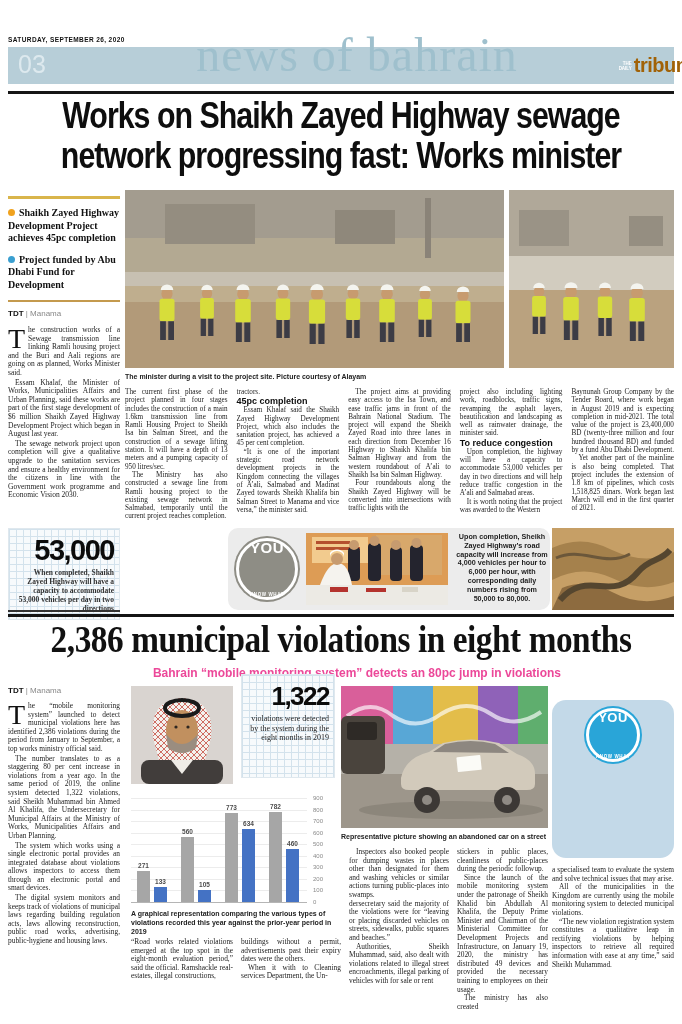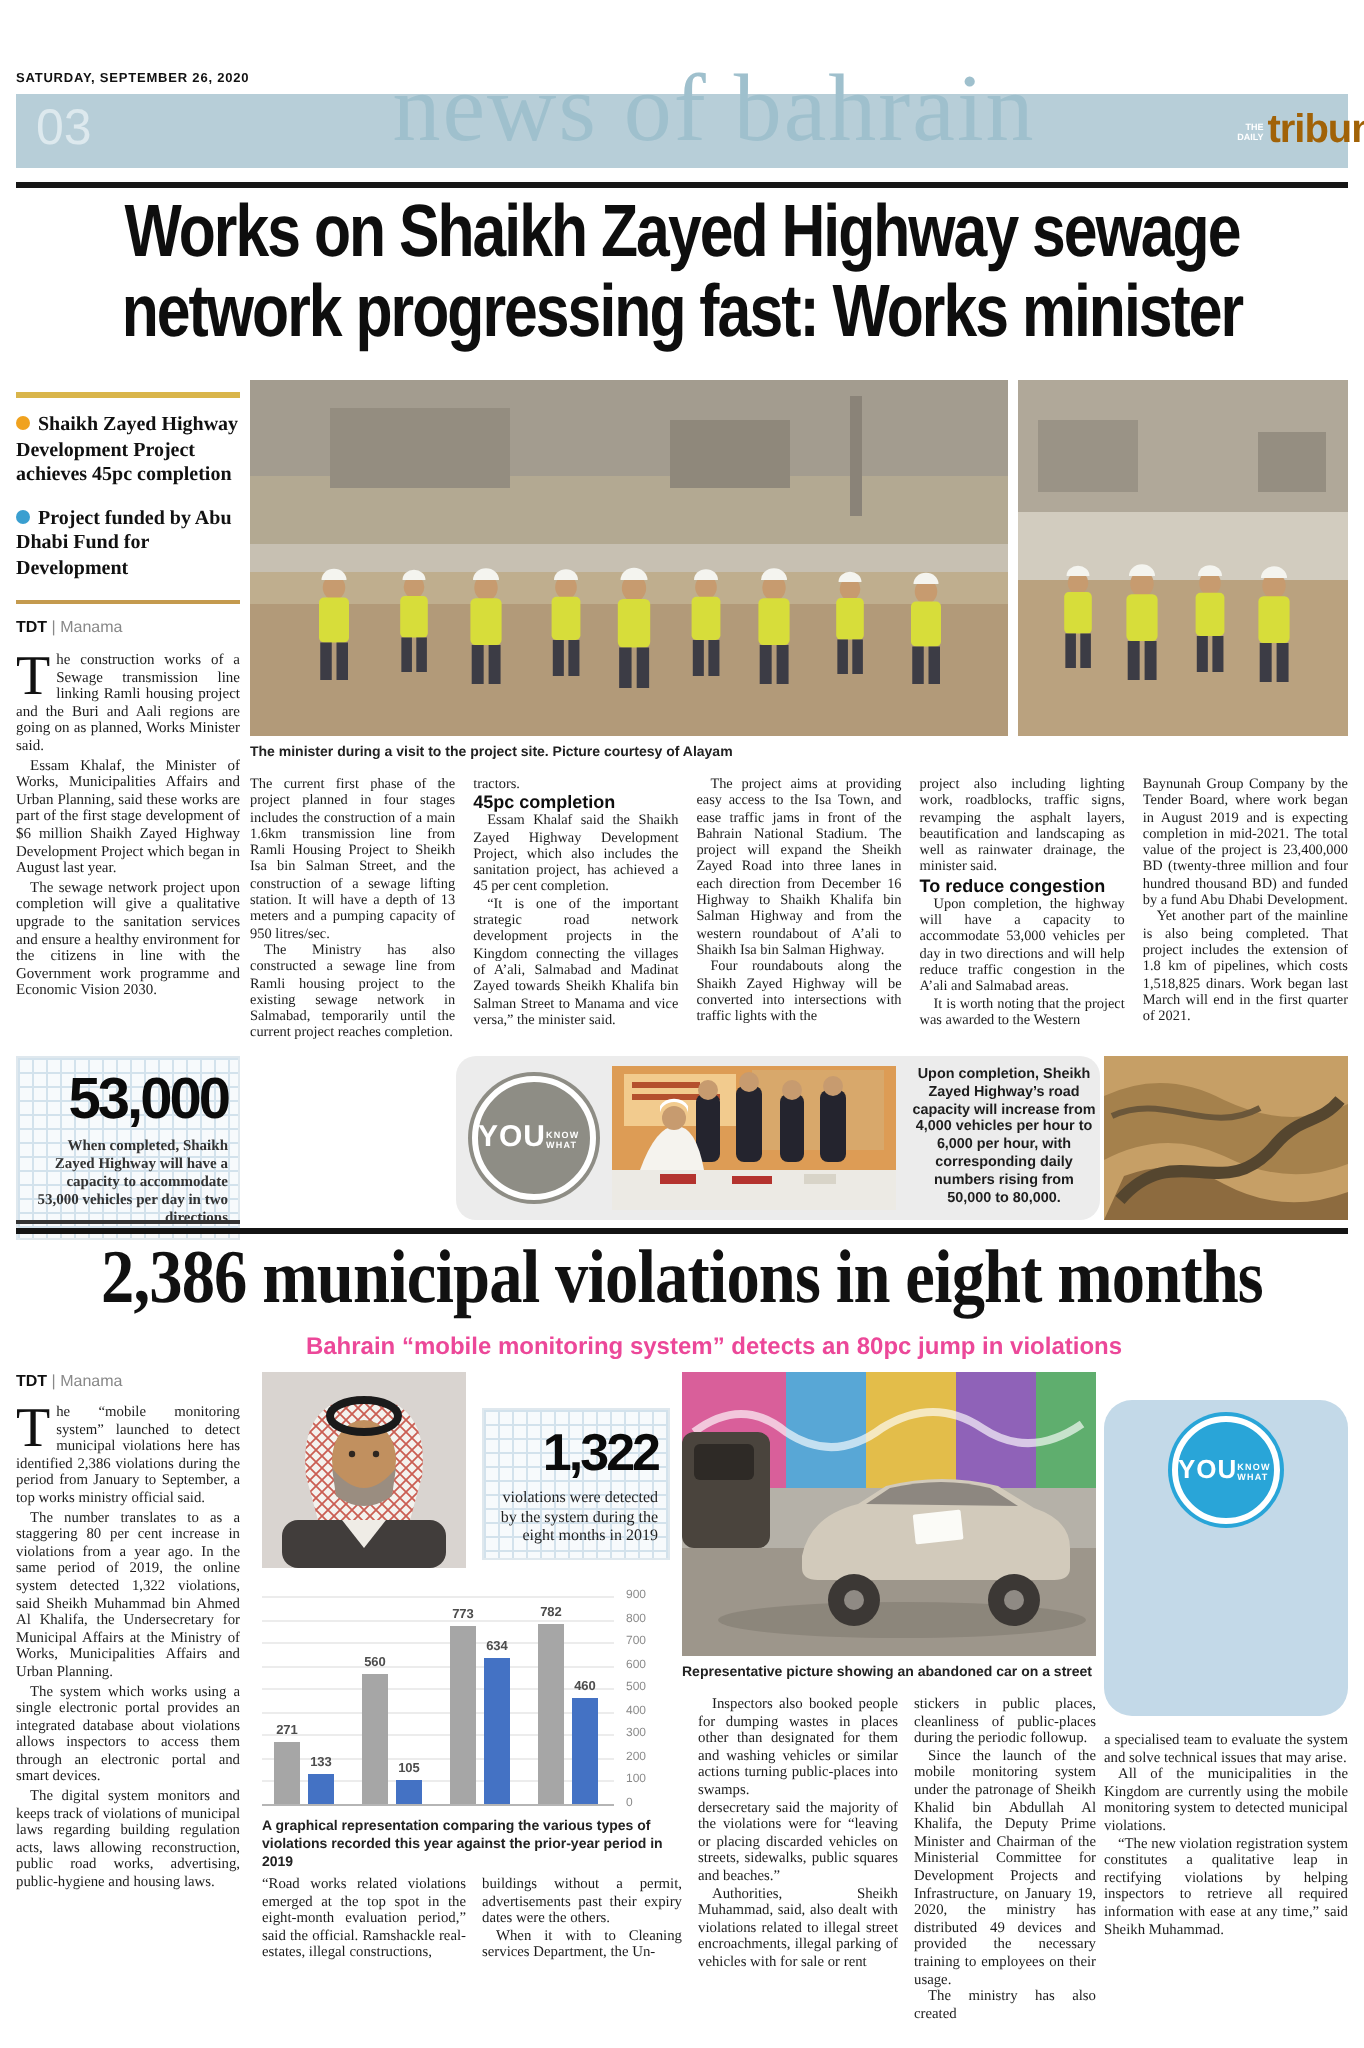--- a/index.html
+++ b/index.html
@@ -47,21 +47,21 @@
   .statbox{background-color:#f7fafc;border:1px solid #dfe8ee;
      background-image:repeating-linear-gradient(#d3e2ec 0 1px,transparent 1px 7px),
                       repeating-linear-gradient(90deg,#d3e2ec 0 1px,transparent 1px 7px);
      text-align:right;padding:6px 5px;box-sizing:border-box;margin-top:18px;}
   .stat-num{font:800 29px/30px "Liberation Sans",sans-serif;letter-spacing:-1.5px;color:#0b0b0b;}
   .stat-cap{font:700 7.5px/9px "Liberation Serif",serif;color:#333;margin-top:3px;}
   .stat-cap2{font:400 8px/9.5px "Liberation Serif",serif;color:#222;margin-top:3px;}
   .sb-rule{left:8px;top:610px;width:112px;height:2px;background:#333;}
 
   .strip-bg{left:228px;top:528px;width:322px;height:82px;background:#ececec;border-radius:10px;}
-  .ykw{border-radius:50%;display:flex;align-items:center;justify-content:space-between;
+  .ykw{border-radius:50%;display:flex;flex-direction:column;align-items:center;justify-content:space-between;
        border:3px solid #fff;color:#fff;}
   .ykw-gray{background:#8e8d85;box-shadow:0 0 0 2px #8e8d85;}
   .ykw-blue{background:#29a5d8;box-shadow:0 0 0 2px #29a5d8;}
   .ykw-you{font:800 15px/14px "Liberation Sans",sans-serif;letter-spacing:.5px;}
   .ykw-kw{font:700 4.5px "Liberation Sans",sans-serif;letter-spacing:.6px;margin-top:2px;}
   .strip-text{font:700 7.2px/8.8px "Liberation Sans",sans-serif;color:#1d1d1d;text-align:center;}
 
   .divider{left:8px;top:614px;width:666px;height:3px;background:#141414;}
 
   
@@ -283,21 +283,21 @@
       <path d="M40,74 l11,14 l11,-14 z" fill="#efece6"></path>
       <path d="M22,52 q-4,-38 29,-40 q33,2 29,40 l-6,22 l-46,0 z" fill="url(#ghutra)"></path>
       <ellipse cx="51" cy="44" rx="16" ry="20" fill="#c1905f"></ellipse>
       <path d="M35,48 q16,20 32,0 l-2,14 q-14,10 -28,0 z" fill="#9a8d80"></path>
       <ellipse cx="51" cy="22" rx="17" ry="8" fill="none" stroke="#1a1a1a" stroke-width="4"></ellipse>
       <circle cx="45" cy="41" r="1.6" fill="#2e2620"></circle>
       <circle cx="57" cy="41" r="1.6" fill="#2e2620"></circle>
     </svg>
   </div>
 
-  <div class="abs statbox" style="left:241px;top:686px;width:94px;height:76px;">
+  <div class="abs statbox" style="left:241px;top:656px;width:94px;height:104px;">
     <div class="stat-num" style="font-size:26px;">1,322</div>
     <div class="stat-cap2">violations were detected by the system during the eight months in 2019</div>
   </div>
 
   <div class="abs photo" style="left:341px;top:686px;width:207px;height:142px;">
     <svg width="207" height="142" viewBox="0 0 207 142">
       <rect width="207" height="142" fill="#9d968b"></rect>
       <rect x="0" y="0" width="52" height="58" fill="#d95f9a"></rect>
       <rect x="52" y="0" width="40" height="58" fill="#58a7d6"></rect>
       <rect x="92" y="0" width="45" height="58" fill="#e3bd4a"></rect>

